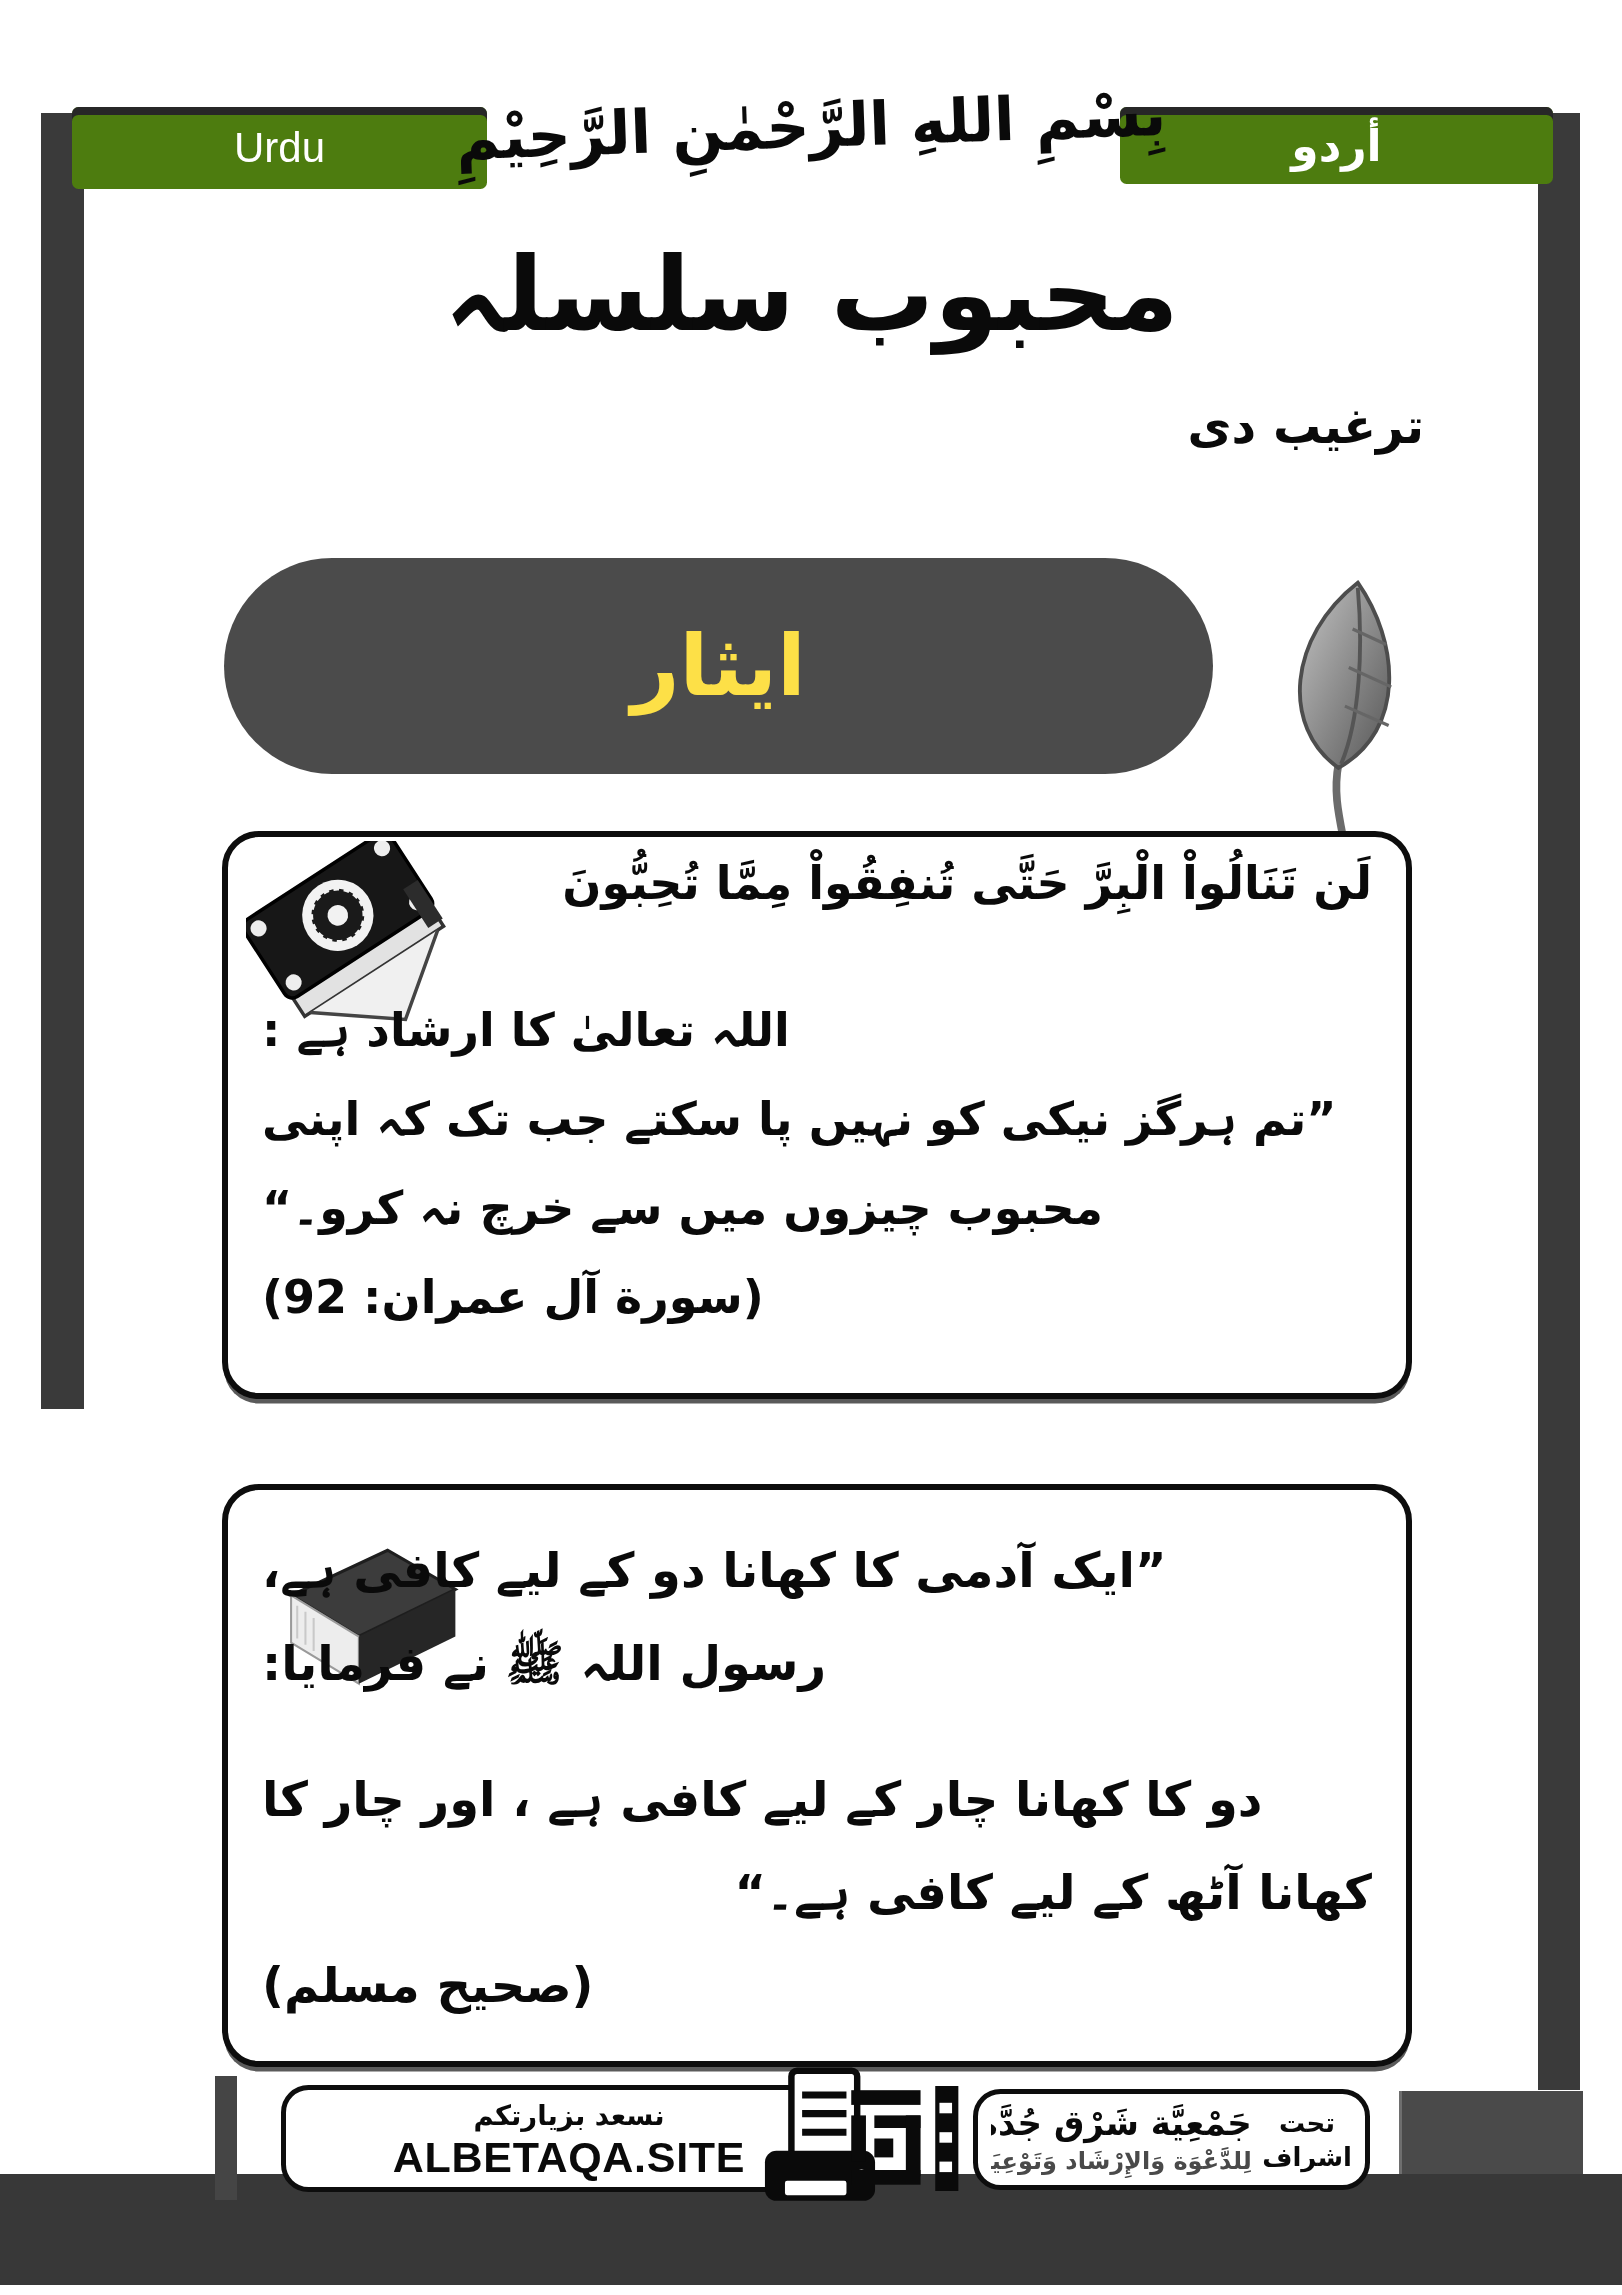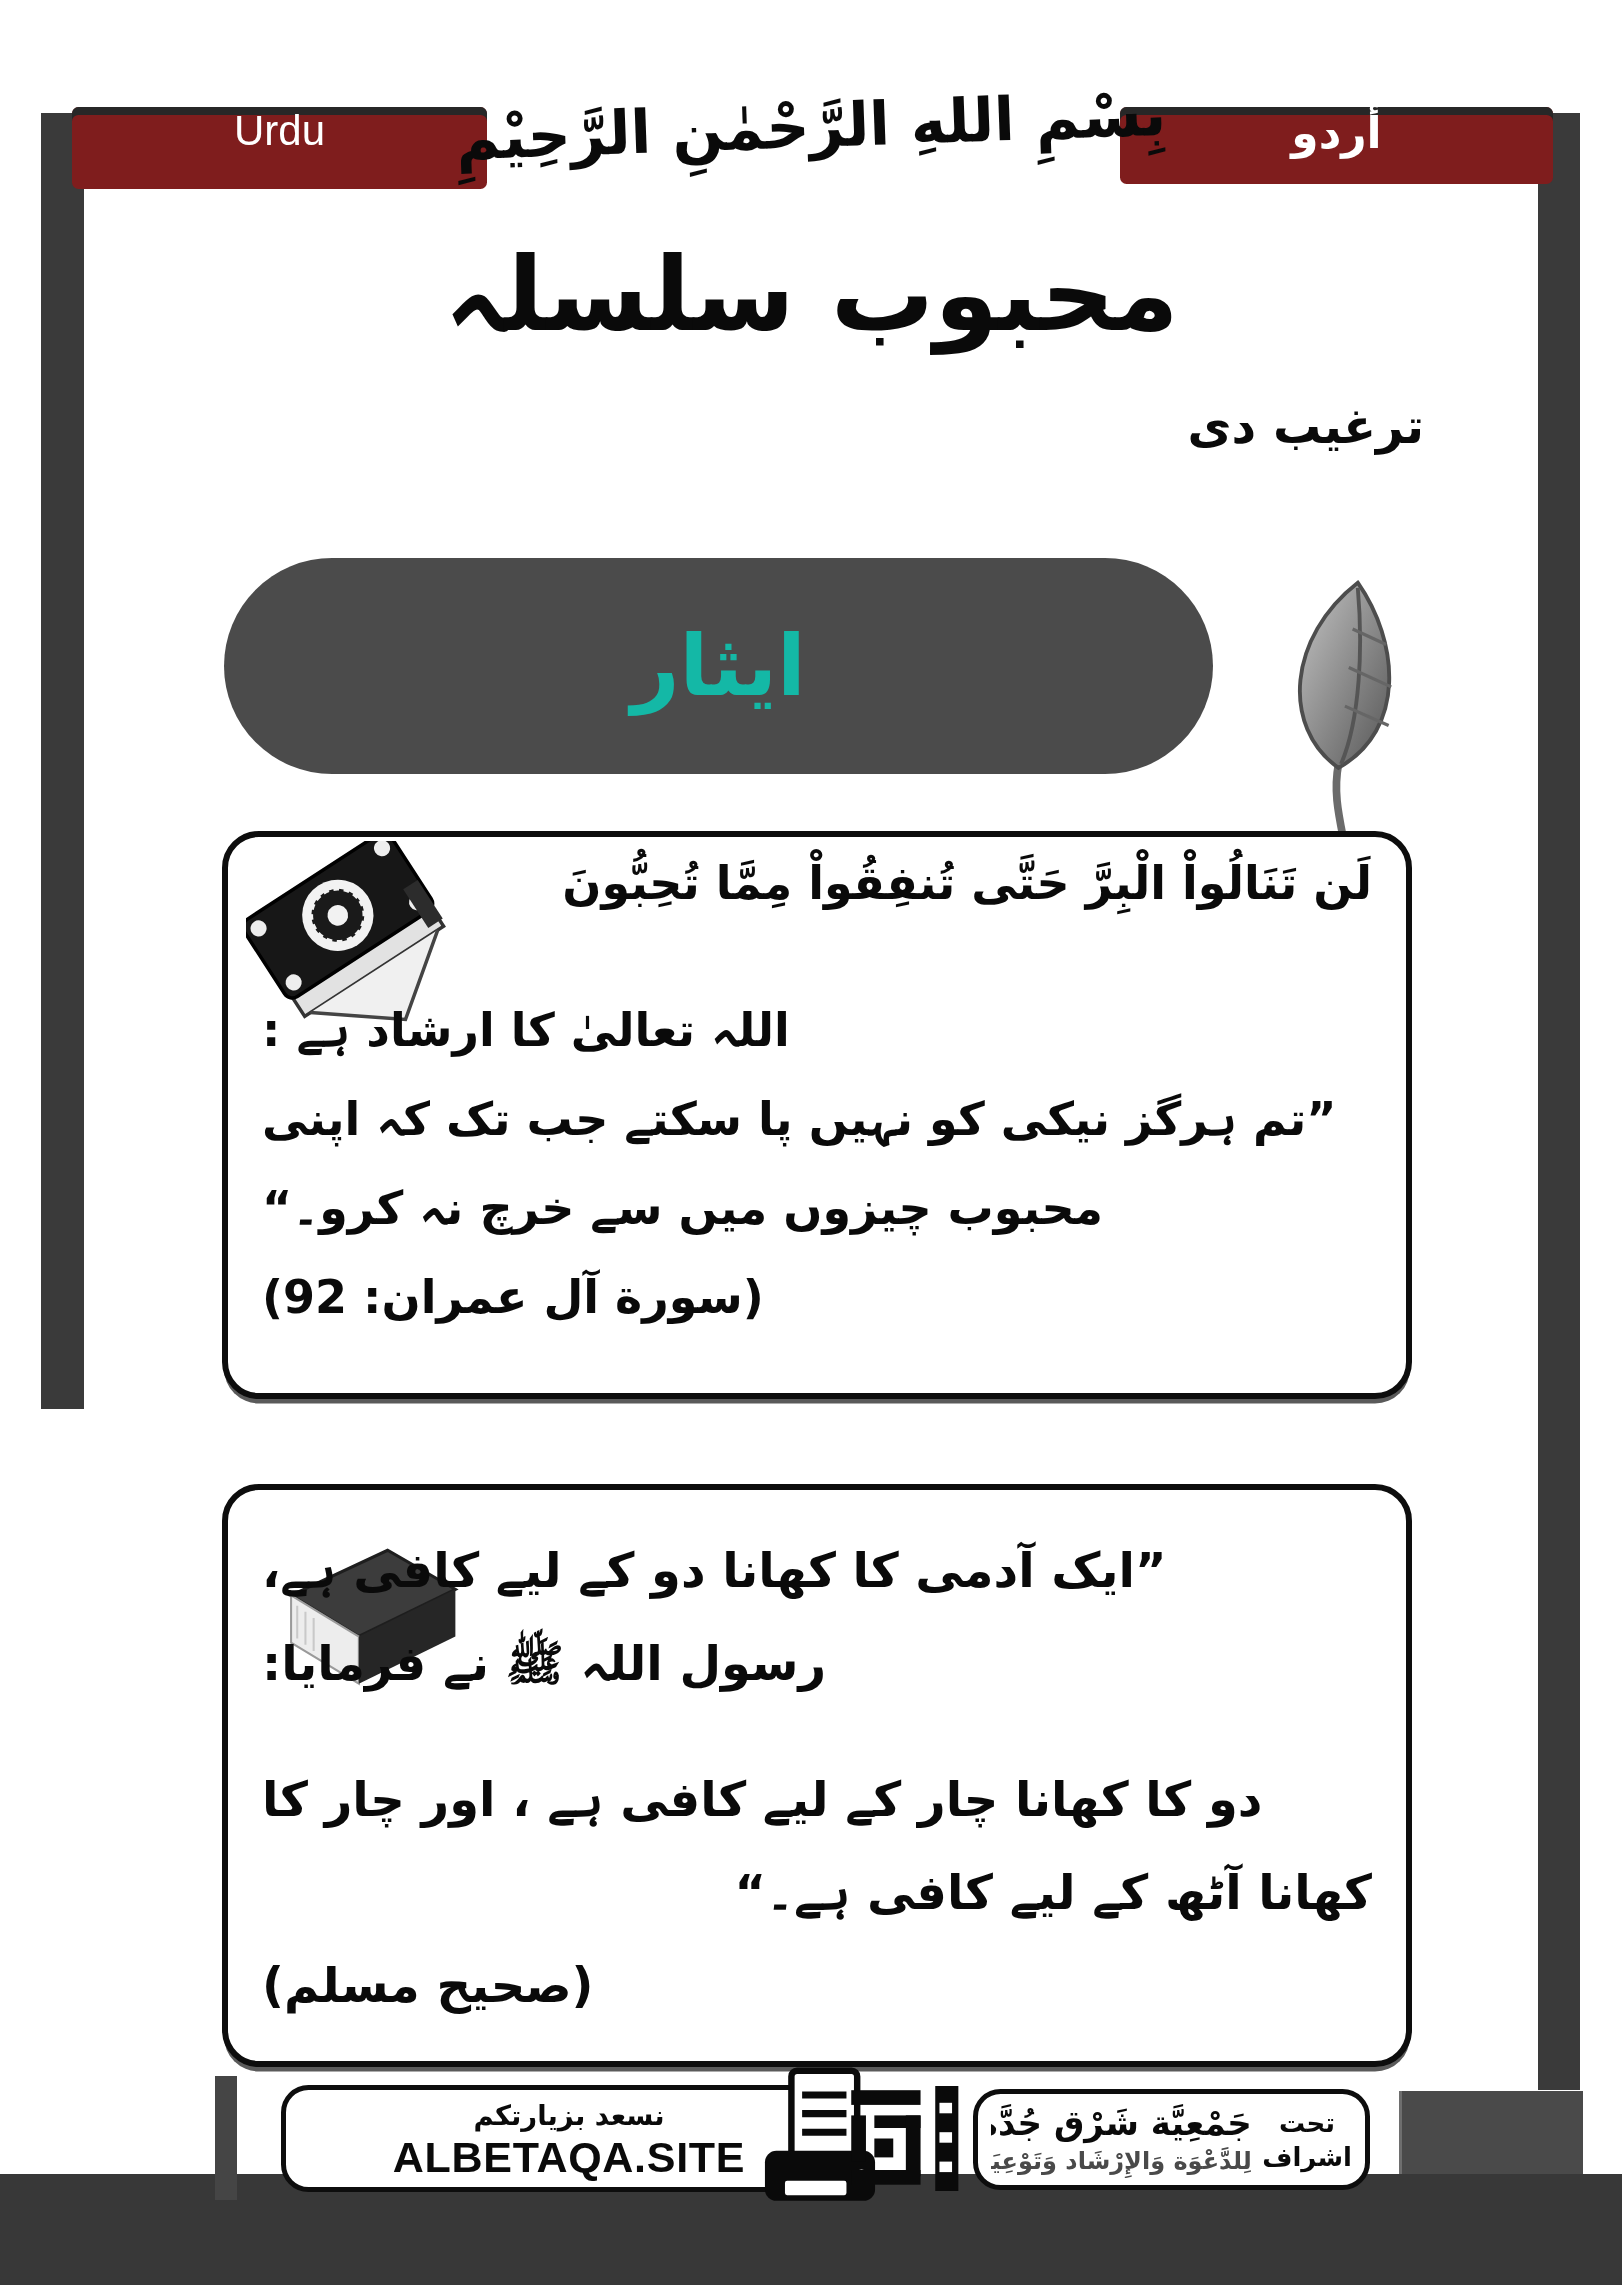--- a/index.html
+++ b/index.html
@@ -15,41 +15,41 @@
 
   
   .side-bar{background:#3a3a3a;}
   .bar-left{left:41px;top:113px;width:43px;height:1296px;}
   .bar-right{left:1538px;top:113px;width:42px;height:1977px;}
   .bar-foot{left:1399px;top:2091px;width:181px;height:92px;background:#4a4a4a;border-left:3.9px solid #6e6e6e;}
   .bar-bottom{left:0;top:2174px;width:1623px;height:111px;background:#383838;}
   .footer-left-strip{left:215px;top:2076px;width:22px;height:124px;background:#454545;}
 
   
-  .badge{background:#7f1d1d;border-radius:6.5px;display:flex;align-items:flex-start;justify-content:center;
+  .badge{background:#4d7c0f;border-radius:6.5px;display:flex;align-items:center;justify-content:center;
          box-shadow:inset 0 7.9px 0 #272727;}
   .badge-left{left:72px;top:107px;width:415px;height:82px;}
   .badge-right{left:1120px;top:107px;width:433px;height:77px;}
   .badge-label{color:#ffffff;}
   .badge-label-latin{font-family:"Liberation Sans",sans-serif;font-size:42px;}
   .badge-label-arabic{font-size:44px;font-weight:700;}
 
   .bismillah{left:484px;top:27.5px;width:654px;height:196px;display:flex;align-items:center;justify-content:center;
              font-size:60px;font-weight:700;transform:rotate(-2deg);white-space:nowrap;}
 
   
   .main-title{left:131px;top:222px;width:1361px;height:151px;text-align:center;
               font-size:103px;font-weight:800;line-height:144px;}
   .subtitle{left:196px;top:385px;width:1228px;direction:rtl;text-align:right;
             font-size:48px;font-weight:700;line-height:82px;}
 
   
   .pill{left:224px;top:558px;width:989px;height:216px;background:#4b4b4b;border-radius:111px;
         display:flex;align-items:center;justify-content:center;}
-  .pill-label{color:#14b8a6;font-size:84px;font-weight:700;}
+  .pill-label{color:#fde047;font-size:84px;font-weight:700;}
   .leaf{left:1267px;top:575px;width:161px;height:270px;}
 
   
   .qbox{left:222px;width:1178px;background:#ffffff;border:6.5px solid #0d0d0d;border-radius:37px;
         box-shadow:0 6.5px 0 -2px #5a5a5a;}
   .box-quran{top:831px;height:556px;}
   .box-hadith{top:1484px;height:571px;}
 
   .quran-icon{left:18.3px;top:3.9px;width:230px;height:220px;}
   .hadith-icon{left:23.6px;top:50px;width:226px;height:154px;}

